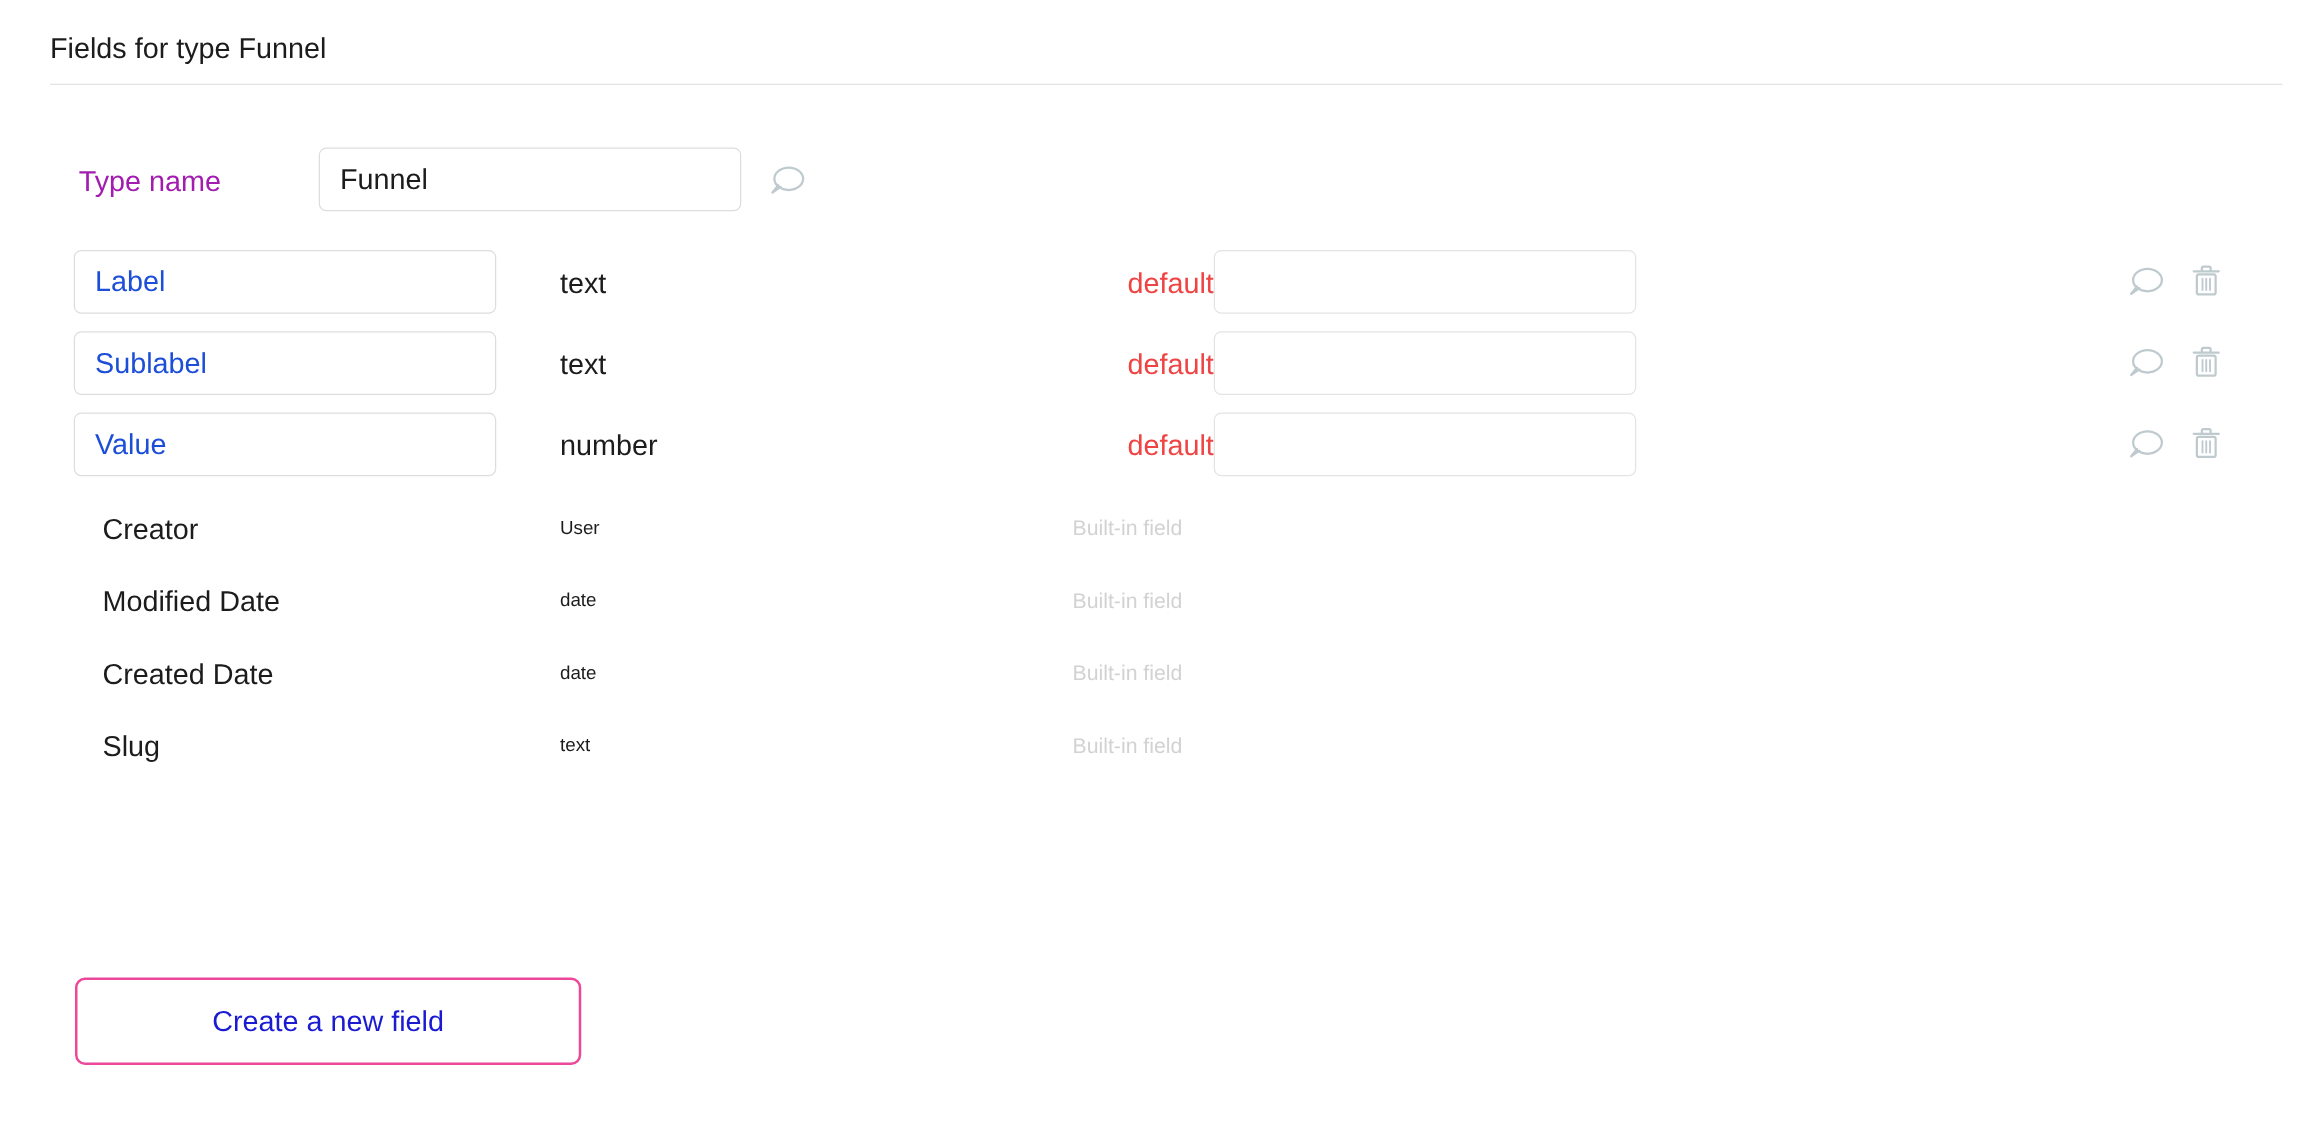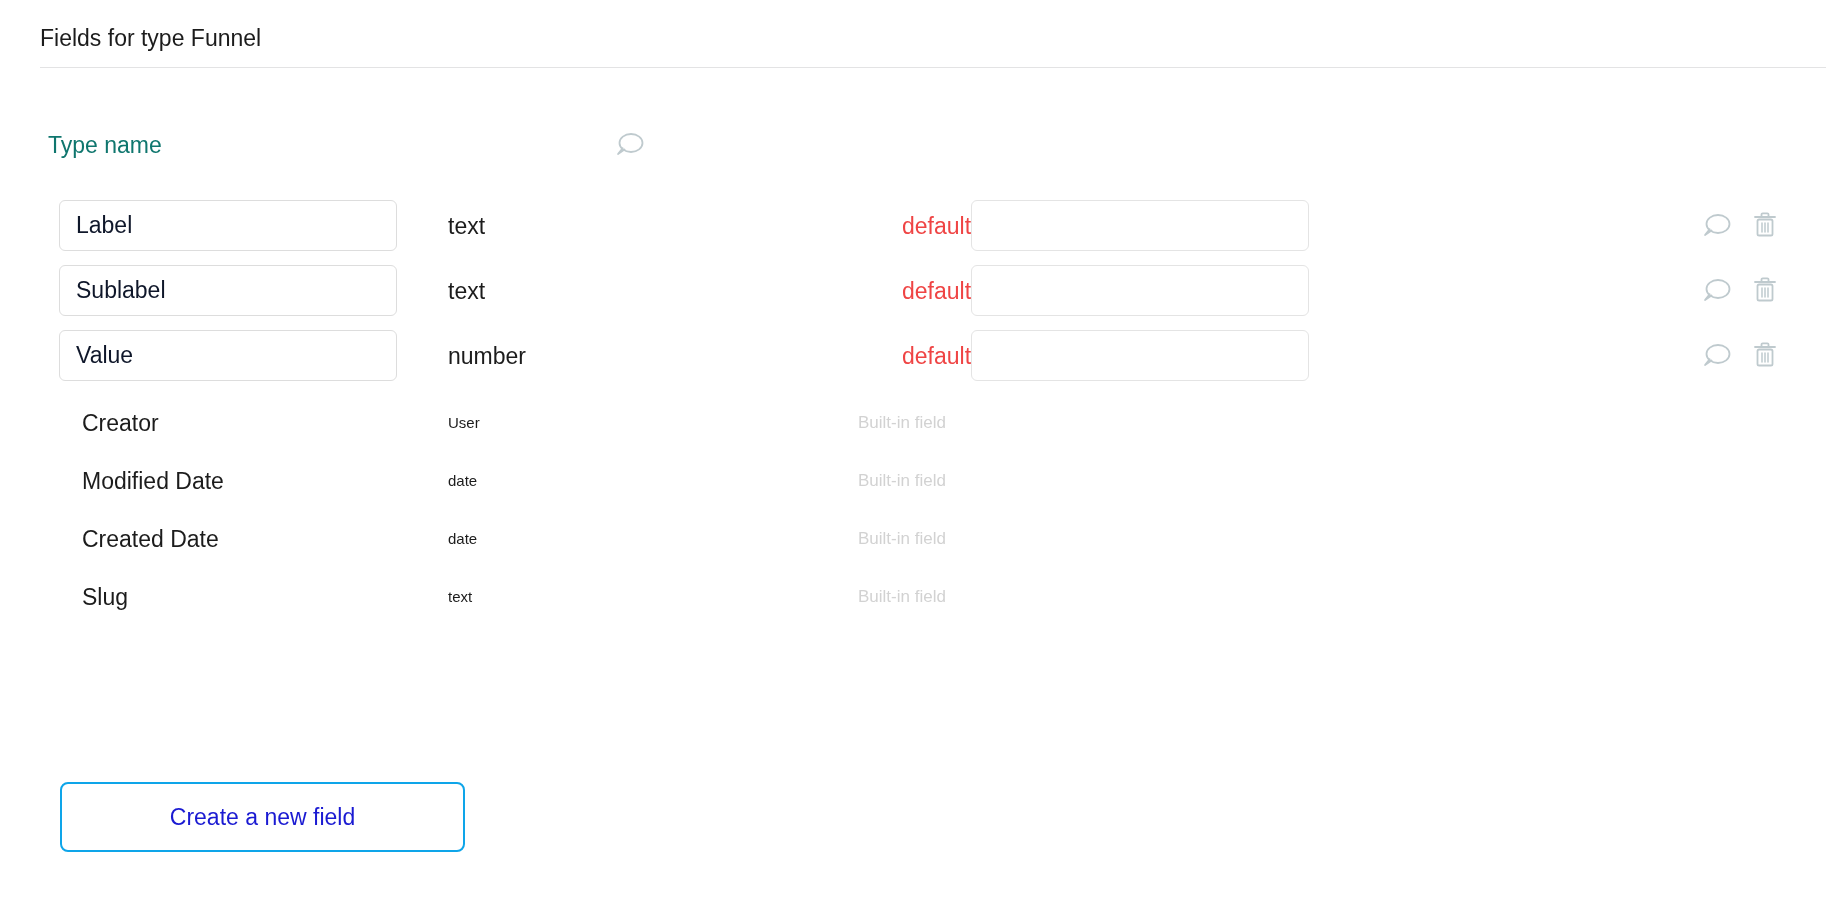--- a/index.html
+++ b/index.html
@@ -48,25 +48,25 @@
   
   .typename-row {
     position: absolute;
     left: 0;
     top: 118px;
     width: 1842px;
     height: 52px;
   }
   .typename-label {
     position: absolute;
-    left: 48px;
+    left: 63px;
     top: 14px;
     font-size: 23px;
     line-height: 26px;
-    color: #0f766e;
+    color: #a21caf;
     white-space: nowrap;
   }
   .typename-input {
     position: absolute;
     left: 255px;
     top: 0px;
     width: 338px;
     height: 51px;
     border: 1px solid #dddddd;
     border-radius: 6px;
@@ -104,21 +104,21 @@
     position: absolute;
     left: 59px;
     top: 0;
     width: 338px;
     height: 51px;
     border: 1px solid #dddddd;
     border-radius: 6px;
     background: #ffffff;
     font-family: "Liberation Sans", sans-serif;
     font-size: 23px;
-    color: #0f172a;
+    color: #1d4ed8;
     padding: 0 16px;
     outline: none;
   }
   .field-type {
     position: absolute;
     left: 448px;
     top: 13px;
     font-size: 23px;
     line-height: 26px;
     color: #1c1c1c;
@@ -201,21 +201,21 @@
     white-space: nowrap;
   }
 
   
   .create-field-button {
     position: absolute;
     left: 60px;
     top: 782px;
     width: 405px;
     height: 70px;
-    border: 2px solid #0ea5e9;
+    border: 2px solid #ec4899;
     border-radius: 8px;
     background: #ffffff;
     color: #1a1ad2;
     font-family: "Liberation Sans", sans-serif;
     font-size: 23px;
     cursor: pointer;
     padding: 0;
   }
 
   svg { display: block; }
@@ -223,20 +223,21 @@
 </head>
 <body>
 
 <div class="page-header">
   <div class="page-title">Fields for type Funnel</div>
   <div class="header-divider"></div>
 </div>
 
 <div class="typename-row">
   <div class="typename-label">Type name</div>
+  <input class="typename-input" type="text" value="Funnel" style="">
   <span class="typename-comment">
     <svg width="34" height="28" viewBox="0 0 34 28">
       <ellipse cx="18" cy="12" rx="11.5" ry="9" fill="none" stroke="#bfcace" stroke-width="1.8"></ellipse>
       <path d="M11.5 18.5 L5 23 L9.6 17.2" fill="none" stroke="#bfcace" stroke-width="1.8" stroke-linejoin="round" stroke-linecap="round"></path>
     </svg>
   </span>
 </div>
 
 <div class="fields-area">
 

